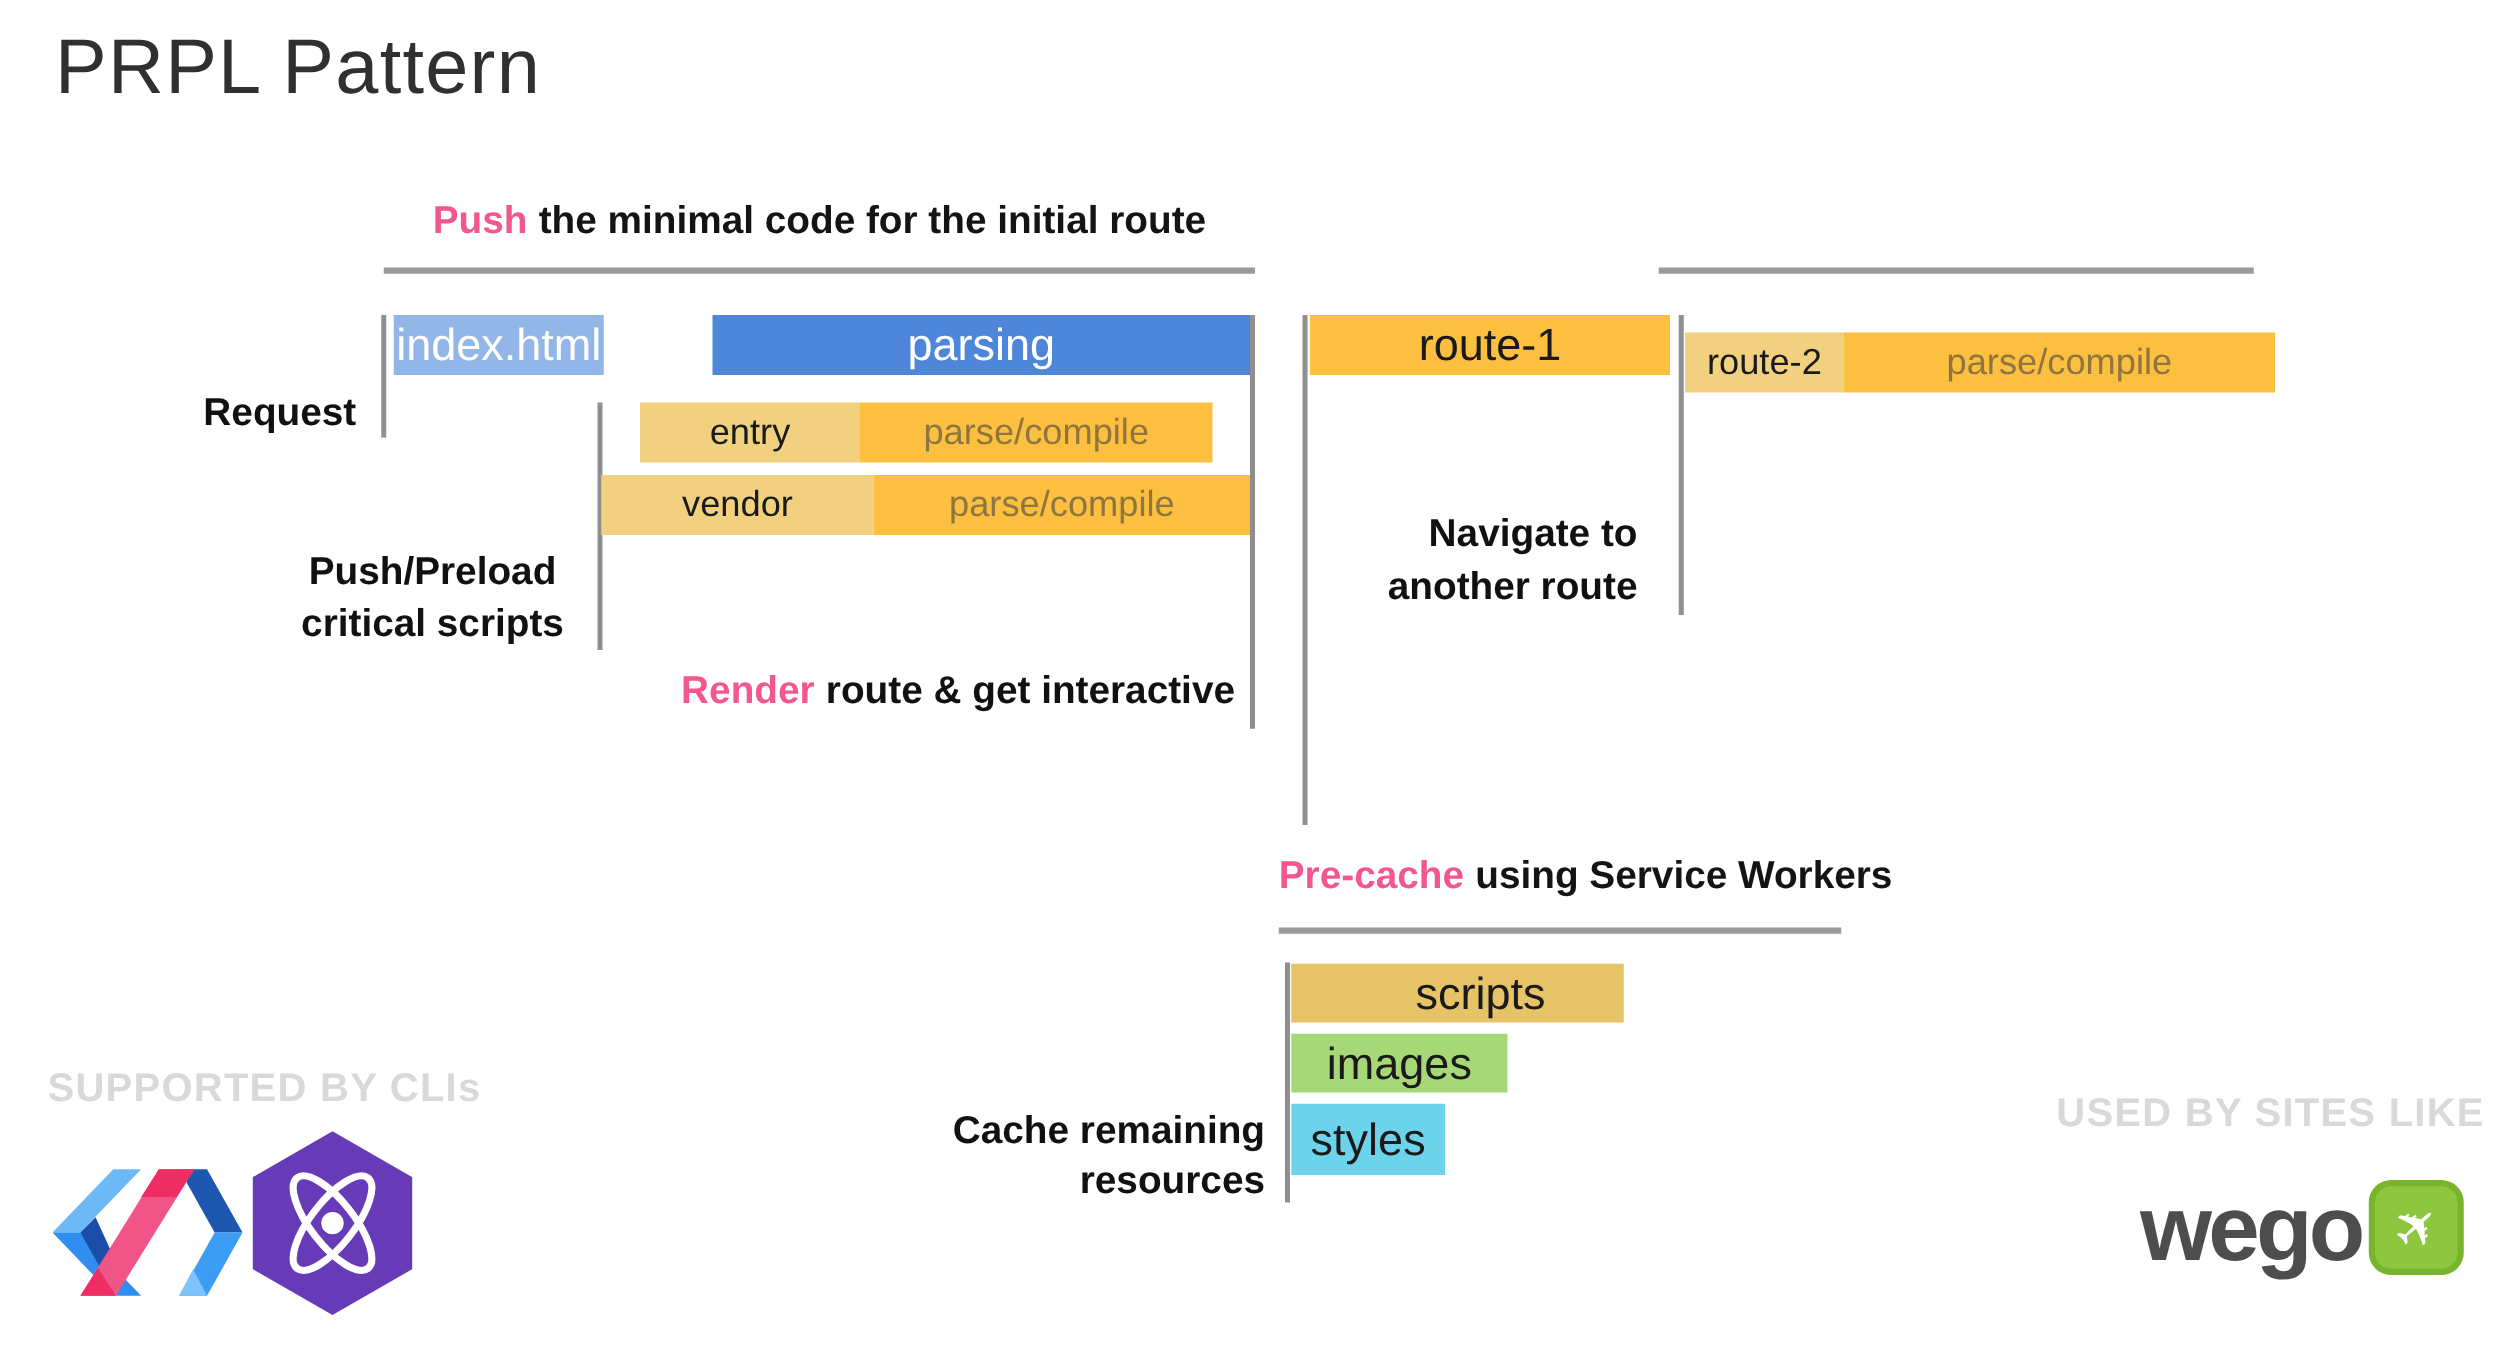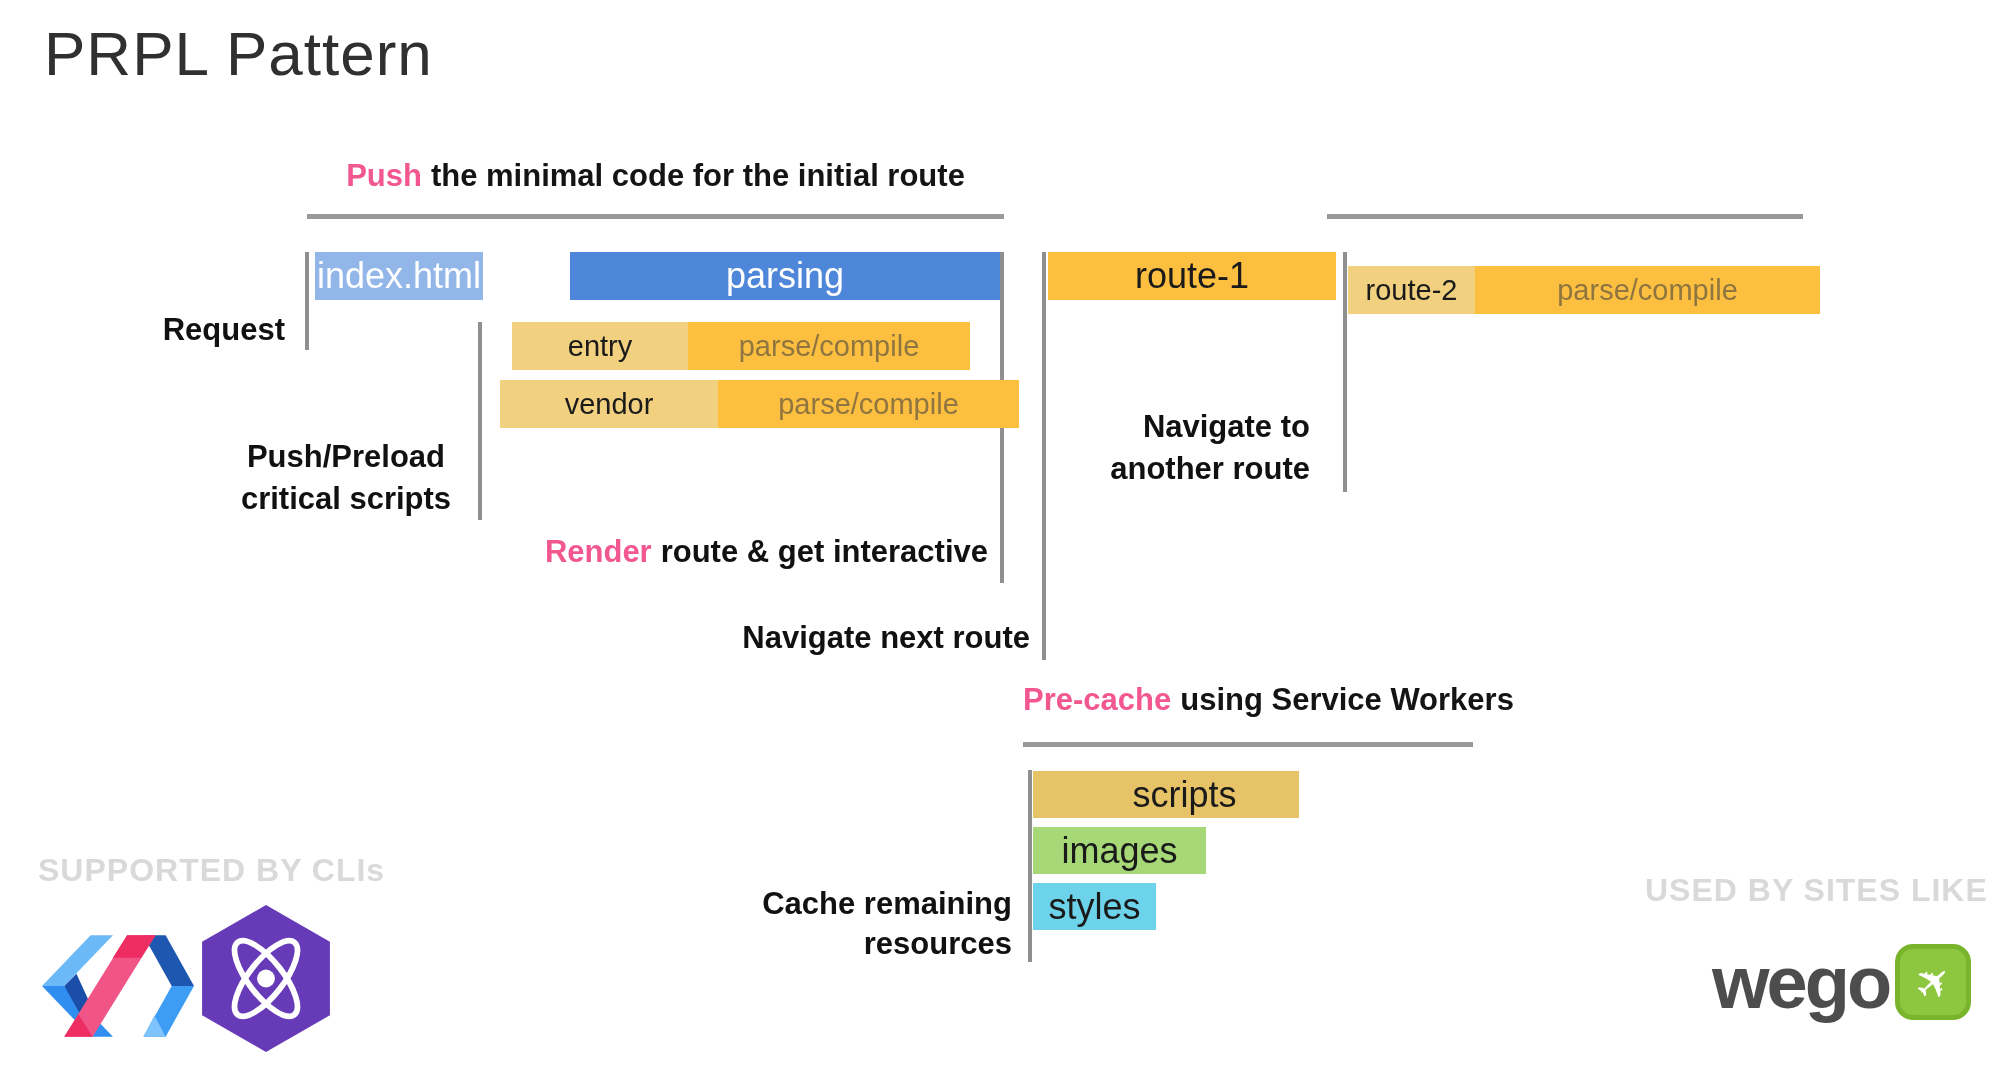--- a/index.html
+++ b/index.html
@@ -102,51 +102,50 @@
   <div class="bar-row" style="left:1348px; top:252px; width:472px;margin-top:14px;">
     <div class="seg c-tan" style="width:127px;">route-2</div>
     <div class="seg c-orange t-brown" style="flex:1;">parse/compile</div>
   </div>
 
   <div class="bar-row" style="left:484px; top:322px; width:458px;padding-left:28px;">
     <div class="seg c-tan" style="width:176px;">entry</div>
     <div class="seg c-orange t-brown" style="flex:1;">parse/compile</div>
   </div>
 
-  <div class="bar-row" style="left:500px; top:380px; width:519px;">
+  <div class="bar-row" style="left:481px; top:380px; width:519px;">
     <div class="seg c-tan" style="width:218px;">vendor</div>
     <div class="seg c-orange t-brown" style="flex:1;">parse/compile</div>
   </div>
 
   <div class="side-label align-right" style="left:60px; top:312px; width:225px;">Request</div>
 
   <div class="side-label align-center two-line" style="left:230px; top:436px; width:232px;">
     <div>Push/Preload</div>
     <div>critical scripts</div>
   </div>
 
   <div class="side-label align-right" style="left:460px; top:534px; width:528px;">
     <span class="hl">Render</span><span>route &amp; get interactive</span>
   </div>
 
-  <div class="side-label align-right" style="left:600px; top:620px; width:430px;">Navigate next route</div>
 
   <div class="side-label align-right two-line" style="left:895px; top:406px; width:415px;">
     <div>Navigate to</div>
     <div>another route</div>
   </div>
 
   <div class="side-label align-right two-line" style="left:612px; top:884px; width:400px; line-height:40px;">
     <div>Cache remaining</div>
     <div>resources</div>
   </div>
 
   <div class="bar c-gold" style="left:1033px; top:771px; width:229px; height:47px;">scripts</div>
   <div class="bar c-green" style="left:1033px; top:827px; width:173px; height:47px;">images</div>
-  <div class="bar c-cyan" style="left:1033px; top:883px; width:123px; height:47px;">styles</div>
+  <div class="bar c-cyan" style="left:1033px; top:883px; width:123px; height:57px;">styles</div>
 
   <div class="footer-gray" style="left:38px; top:852px;">SUPPORTED BY CLIs</div>
 
   <svg class="logo" style="left:42px; top:935px;" width="152" height="102" viewBox="0 0 150 100" aria-label="Polymer">
     <polygon points="48,0 70,0 22,50 0,50" fill="#6cb9f8"></polygon>
     <polygon points="0,50 22,50 70,100 48,100" fill="#2f8ef0"></polygon>
     <polygon points="22,50 34,38 56,86 48,100 40,82" fill="#1b4ea8"></polygon>
     <polygon points="100,0 122,0 150,50 128,50" fill="#1d57b0"></polygon>
     <polygon points="128,50 150,50 122,100 100,100" fill="#3d9df5"></polygon>
     <polygon points="111,79 122,100 100,100" fill="#7ec3fb"></polygon>

